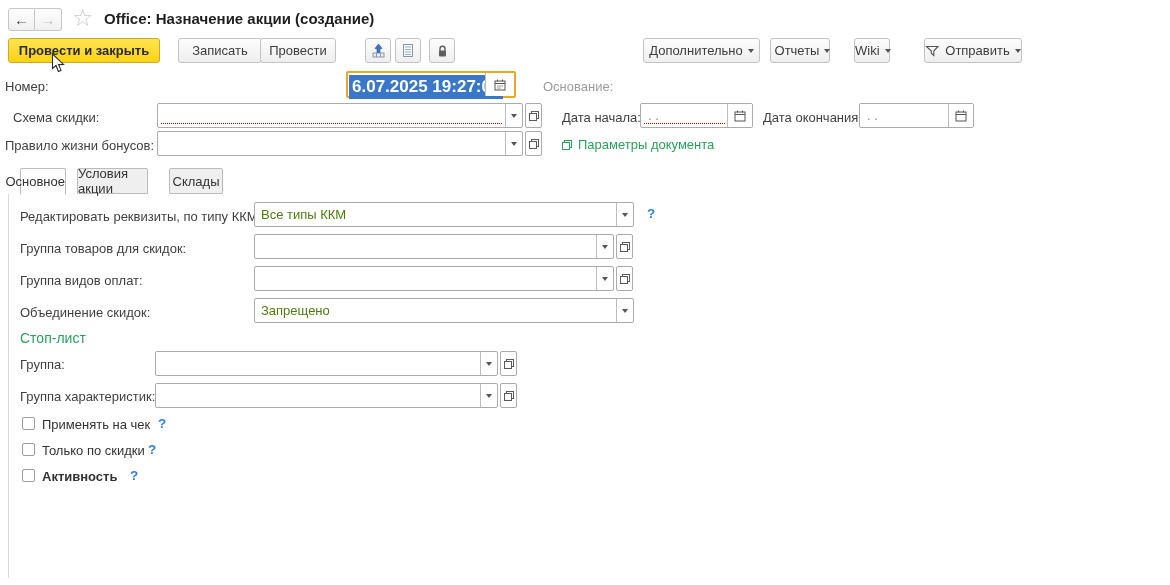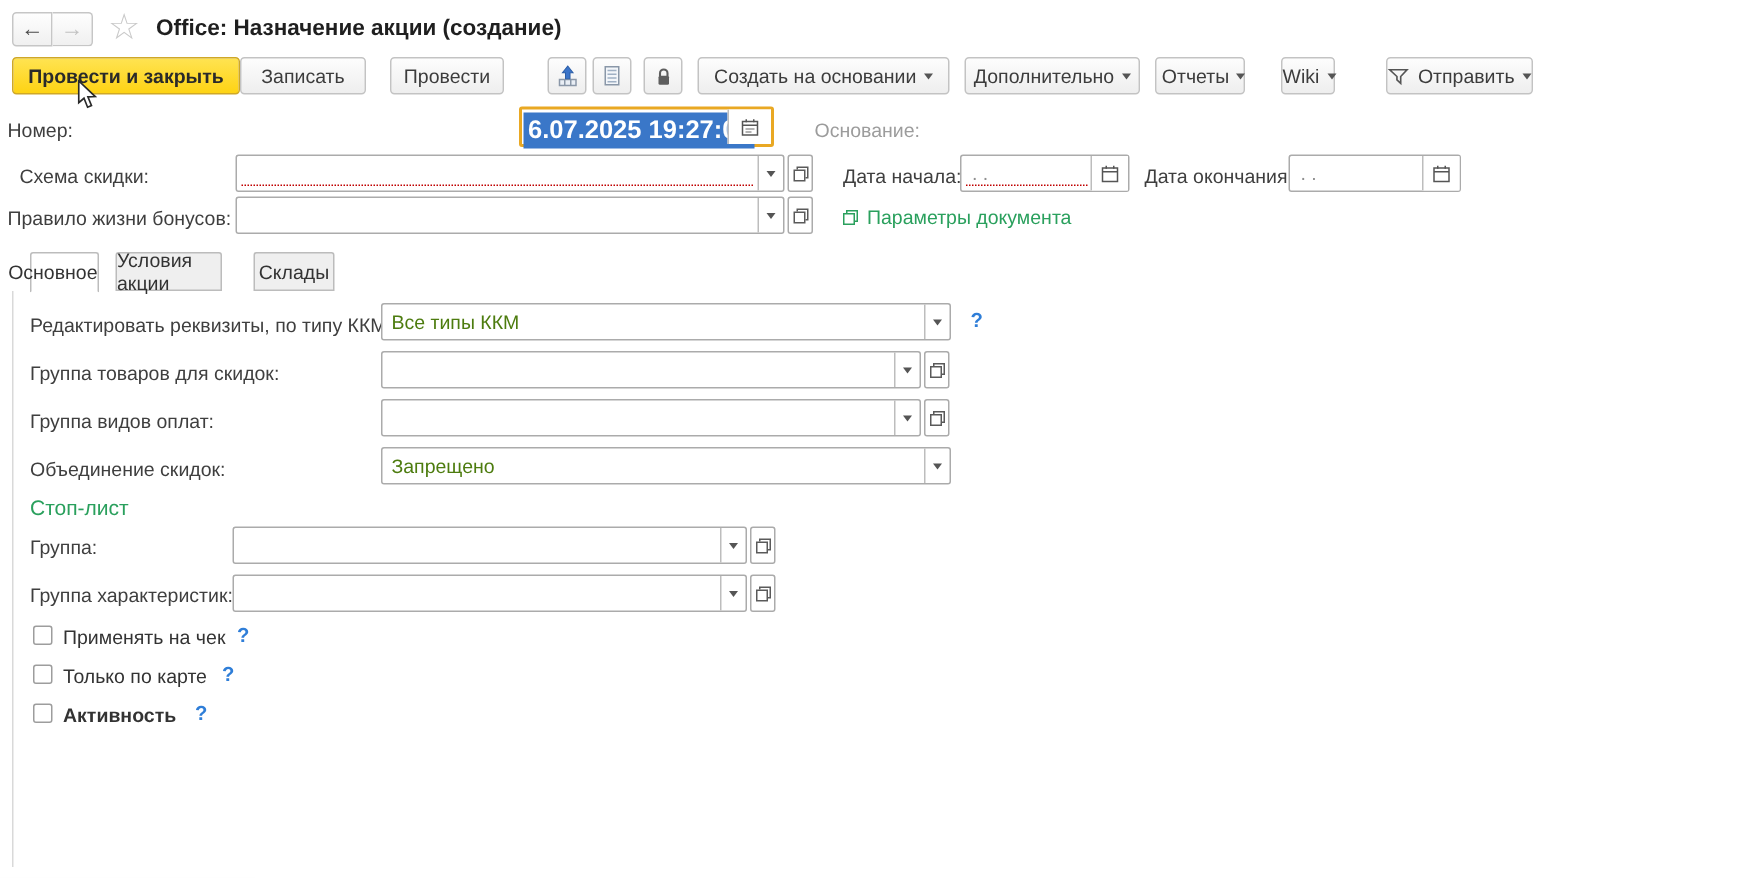--- a/index.html
+++ b/index.html
@@ -99,21 +99,21 @@
     <div class="navbtn fwd">
         <span>→</span>
       </div>
   </div>
   <div class="star">☆</div>
   <div class="wtitle">Office: Назначение акции (создание)</div>
 
   <div class="tbtn primary" style="left:8px;width:152px;">
     <span>Провести и закрыть</span>
   </div>
-  <div class="tbtn" style="left:160px;width:84px;">
+  <div class="tbtn" style="left:178px;width:84px;">
     <span>Записать</span>
   </div>
   <div class="tbtn" style="left:260px;width:76px;">
     <span>Провести</span>
   </div>
 
   <div class="tbtn" style="left:365px;width:26px;">
     <svg width="15" height="15" viewBox="0 0 15 15">
       <rect x="2" y="10" width="11" height="4" fill="#e9eef5" stroke="#8a97a8"></rect>
       <line x1="5.5" y1="10" x2="5.5" y2="14" stroke="#8a97a8"></line>
@@ -130,24 +130,20 @@
       <line x1="4" y1="11.5" x2="10" y2="11.5" stroke="#9fb0c4"></line>
     </svg>
   </div>
   <div class="tbtn" style="left:429px;width:26px;">
     <svg width="13" height="14" viewBox="0 0 13 14">
       <path d="M4 7 V4.8 a2.5 2.5 0 0 1 5 0 V7" fill="none" stroke="#5e5e5e" stroke-width="1.4"></path>
       <rect x="3" y="6.5" width="7" height="6" rx="1" fill="#5e5e5e"></rect>
     </svg>
   </div>
 
-  <div class="tbtn" style="left:465px;width:168px;">
-    <span>Создать на основании</span>
-    <span class="caret"></span>
-  </div>
   <div class="tbtn" style="left:643px;width:117px;">
     <span>Дополнительно</span>
     <span class="caret"></span>
   </div>
   <div class="tbtn" style="left:770px;width:60px;">
     <svg width="13" height="14" viewBox="0 0 13 14">
       <rect x="1.5" y="1" width="10" height="12" fill="#fff" stroke="#9aa4b0"></rect>
       <rect x="3.5" y="7" width="2" height="4.5" fill="#d23b2f"></rect>
       <rect x="7" y="4.5" width="2" height="7" fill="#35a05f"></rect>
     </svg>
@@ -300,21 +296,21 @@
   </div>
   <div class="openbtn" style="left:500px;top:383px;">
       <span class="sqicon"></span>
     </div>
 
   <div class="cbox" style="left:22px;top:417px;"></div>
   <div class="cblbl" style="left:42px;top:417px;">Применять на чек</div>
   <div class="help" style="left:158px;top:416px;">?</div>
 
   <div class="cbox" style="left:22px;top:443px;"></div>
-  <div class="cblbl" style="left:42px;top:443px;">Только по карте</div>
+  <div class="cblbl" style="left:42px;top:443px;">Только по скидки</div>
   <div class="help" style="left:148px;top:442px;">?</div>
 
   <div class="cbox" style="left:22px;top:469px;"></div>
   <div class="cblbl bold" style="left:42px;top:469px;">Активность</div>
   <div class="help" style="left:130px;top:468px;">?</div>
 
   <div class="cursor">
     <svg width="15" height="21" viewBox="0 0 15 21">
       <path d="M1.5 1 L1.5 15.5 L5 12.5 L7.4 18.5 L10 17.4 L7.6 11.6 L12.5 11.4 Z" fill="#ffffff" stroke="#2a2a2a" stroke-width="1.1"></path>
     </svg>

